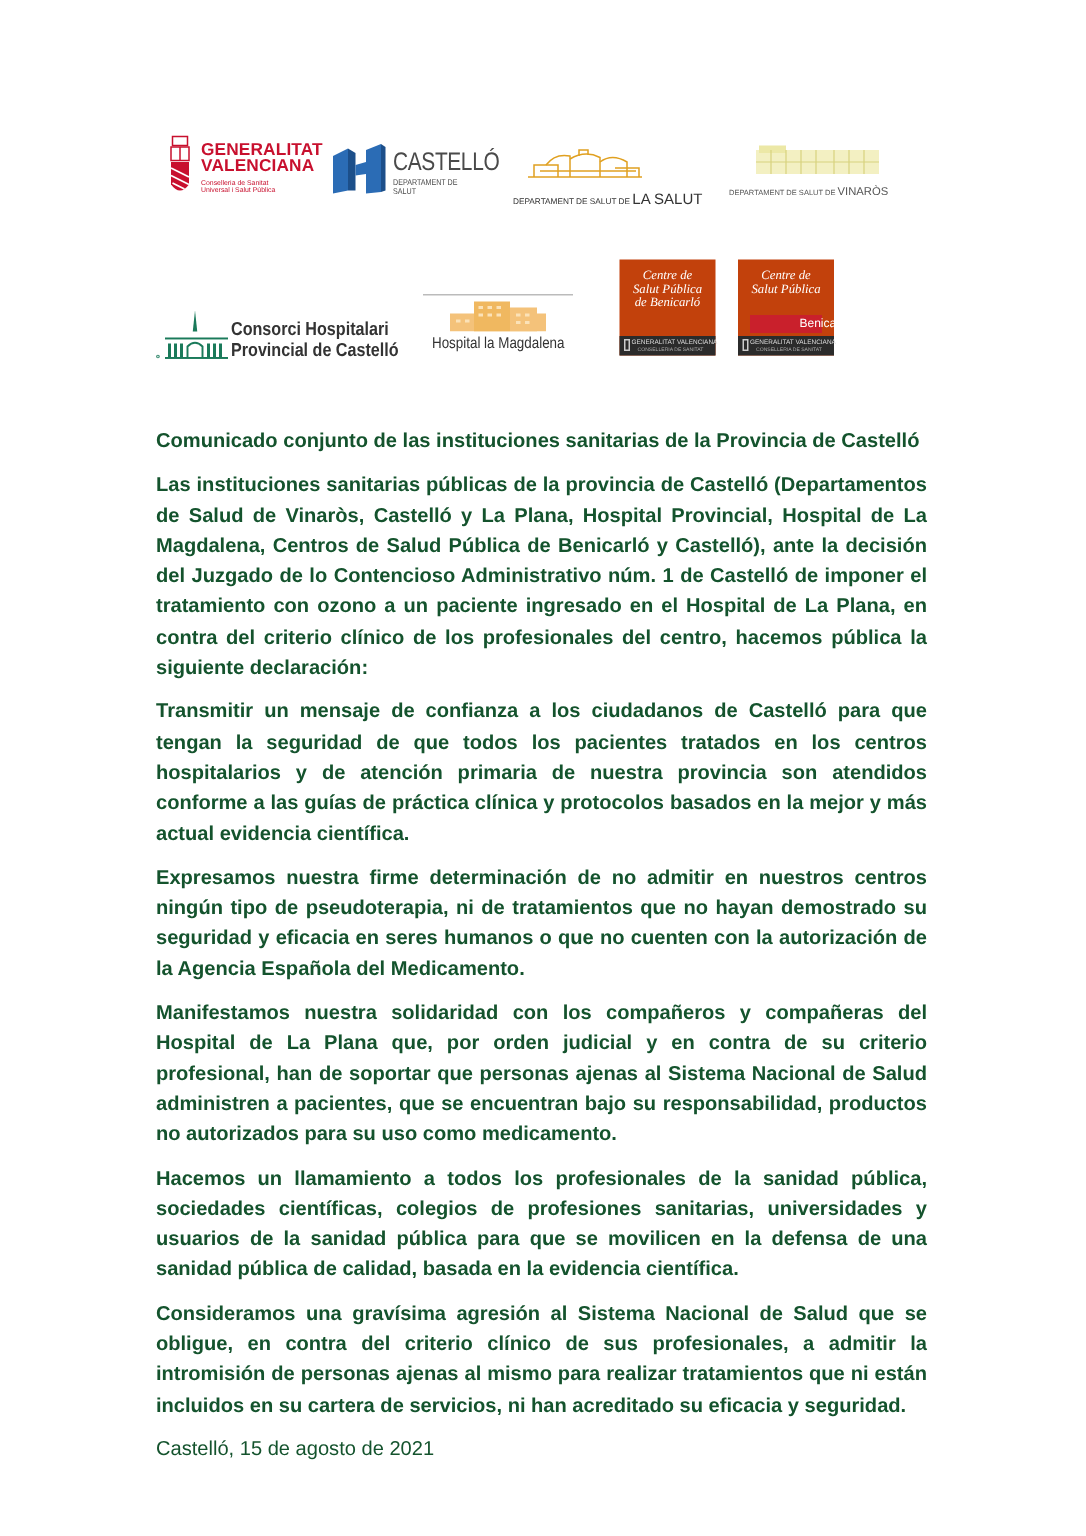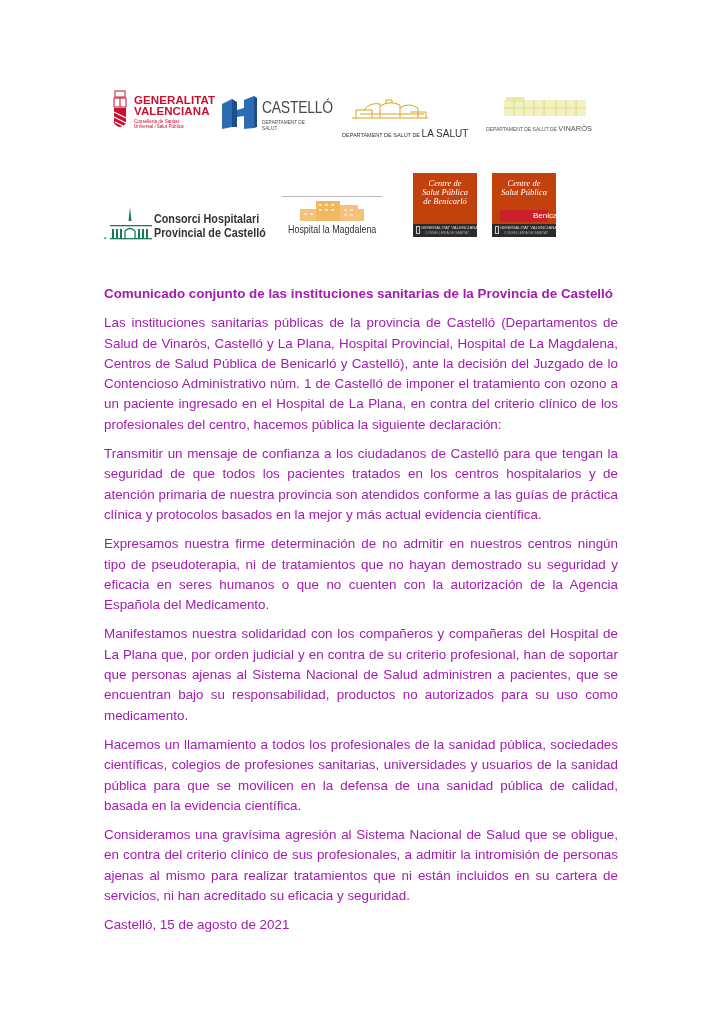--- a/index.html
+++ b/index.html
@@ -55,23 +55,23 @@
     #csp1 { left: 413px; top: 173px; }
     #csp2 { left: 492px; top: 173px; }
     .csp .title { position: absolute; left: 0; right: 0; top: 6px; text-align: center; font-family: "Liberation Serif", "DejaVu Serif", serif; font-style: italic; color: #ffffff; font-size: 8.5px; line-height: 9px; }
     .csp .band { position: absolute; left: 0; right: 0; bottom: 0; height: 13px; background: #2b2b2b; }
     .csp .band .bt { position: absolute; left: 8px; top: 2px; font-size: 4.3px; color: #ddd; line-height: 4.5px; white-space: nowrap; }
     .csp .band .bt2 { position: absolute; left: 12px; top: 7px; font-size: 3.4px; color: #aaa; white-space: nowrap; }
     .csp .band .crest { position: absolute; left: 3px; top: 2px; width: 4px; height: 8px; border: 0.6px solid #ccc; box-sizing: border-box; }
     .csp .city { position: absolute; left: 8px; right: 8px; top: 37px; height: 12px; background: #c9202c; color: #ffffff; font-size: 8px; text-align: center; line-height: 12px; padding-left: 33px; }
 
     
-    #doc { position: absolute; left: 104px; top: 284px; width: 514px; font-family: "Liberation Sans", "DejaVu Sans", sans-serif; font-size: 13.4px; line-height: 20.3px; color: #a21caf; }
+    #doc { position: absolute; left: 104px; top: 284px; width: 514px; font-family: "Liberation Sans", "DejaVu Sans", sans-serif; font-size: 13.4px; line-height: 20.3px; color: #14532d; }
     #doc .heading { font-weight: bold; margin: 0 0 9px 0; white-space: nowrap; }
-    #doc p { margin: 0 0 9px 0; text-align: justify; }
+    #doc p { margin: 0 0 9px 0; text-align: justify; font-weight: bold; }
     #doc .date { margin-top: 1px; }
   </style>
 </head>
 <body>
 
 <div class="logo" id="gva">
   <svg class="shield" viewBox="0 0 17 42">
     <rect x="3" y="1" width="10" height="6" fill="none" stroke="#c8102e" stroke-width="1"></rect>
     <rect x="2" y="8" width="12" height="9" fill="none" stroke="#c8102e" stroke-width="1"></rect>
     <line x1="8" y1="8" x2="8" y2="17" stroke="#c8102e" stroke-width="1"></line>

